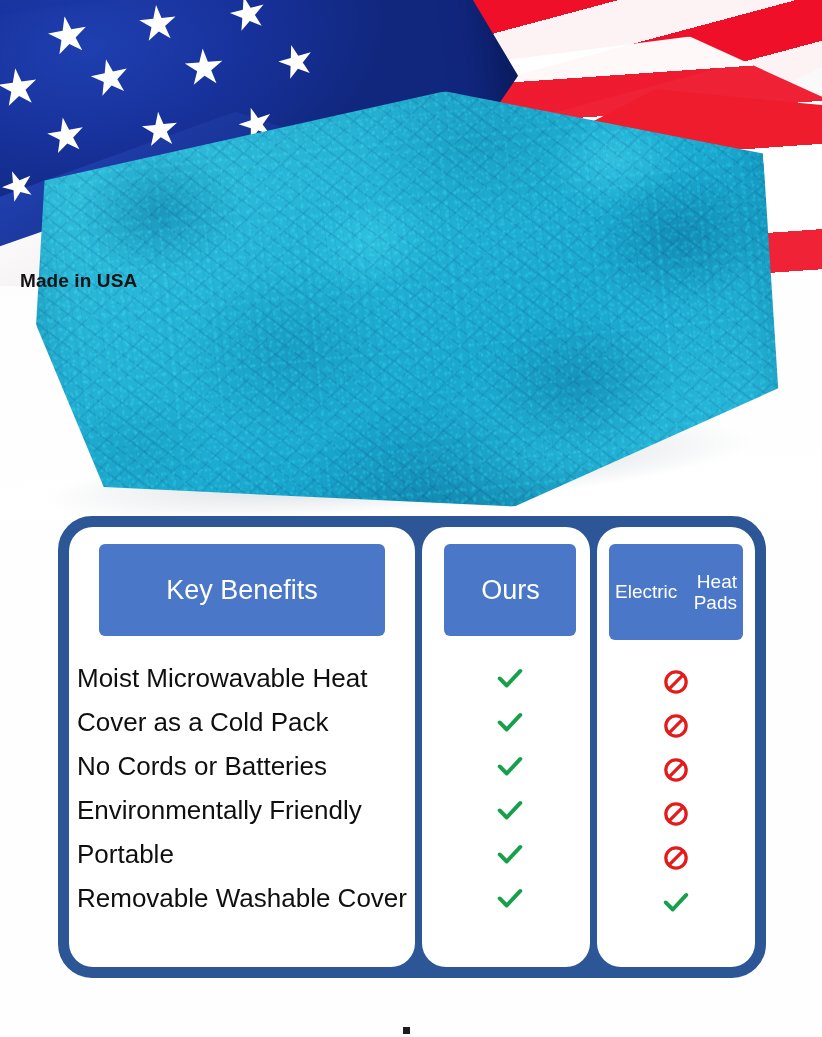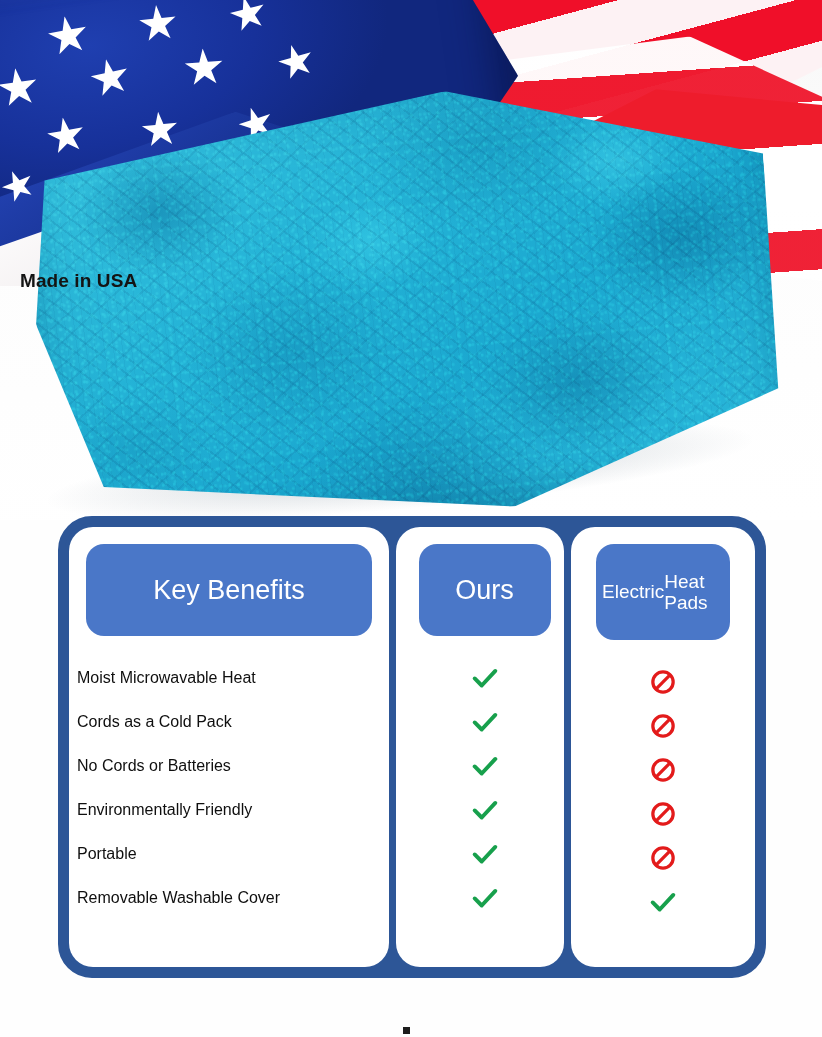--- a/index.html
+++ b/index.html
@@ -143,35 +143,35 @@
   .panel{
     background:#ffffff;border-radius:24px;
     display:flex;flex-direction:column;align-items:center;
     padding-top:17px;box-sizing:border-box;
   }
   .panel.col-benefits{flex:0 0 320px;}
   .panel.col-ours{flex:0 0 168px;padding-left:9px;}
   .panel.col-electric{flex:1 1 auto;}
 
   .chip{
-    background:#4a77c8;color:#ffffff;border-radius:18px;
-    display:flex;align-items:center;justify-content:center;text-align:left;
+    background:#4a77c8;color:#ffffff;border-radius:6px;
+    display:flex;align-items:center;justify-content:center;text-align:right;
     font-size:26px;font-weight:400;line-height:1.12;
     font-family:"Liberation Sans","DejaVu Sans",sans-serif;
     box-sizing:border-box;
   }
   .col-benefits .chip{width:286px;height:92px;font-size:27px;}
   .col-ours     .chip{width:132px;height:92px;font-size:27px;}
   .col-electric .chip{width:134px;height:96px;font-size:19px;padding:0 6px;}
 
   .rows{width:100%;margin-top:20px;display:flex;flex-direction:column;}
   .col-benefits .rows{padding-left:16px;}
   .row{
     height:44px;display:flex;align-items:center;
-    font-size:16px;color:#0f0f0f;white-space:nowrap;
+    font-size:26px;color:#0f0f0f;white-space:nowrap;
   }
   .col-ours .row,.col-electric .row{justify-content:center;}
 
   .icon-check{width:30px;height:30px;display:block;}
   .icon-ban{width:26px;height:26px;display:block;}
 
   
   .artifact{
     position:absolute;left:403px;top:1027px;width:7px;height:7px;background:#1d1d1d;
   }
@@ -213,21 +213,21 @@
 
   <div class="made-in-usa">Made in USA</div>
 </div>
 
 <div id="table">
 
   <div class="panel col-benefits">
     <div class="chip">Key Benefits</div>
     <div class="rows">
       <div class="row">Moist Microwavable Heat</div>
-      <div class="row">Cords as a Cold Pack</div>
+      <div class="row">Cover as a Cold Pack</div>
       <div class="row">No Cords or Batteries</div>
       <div class="row">Environmentally Friendly</div>
       <div class="row">Portable</div>
       <div class="row">Removable Washable Cover</div>
     </div>
   </div>
 
   <div class="panel col-ours">
     <div class="chip">Ours</div>
     <div class="rows">

